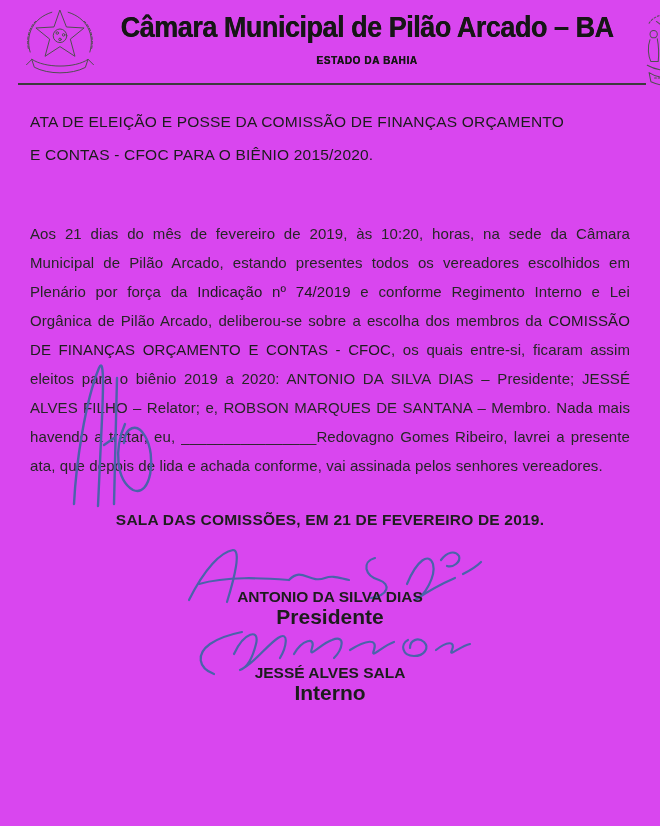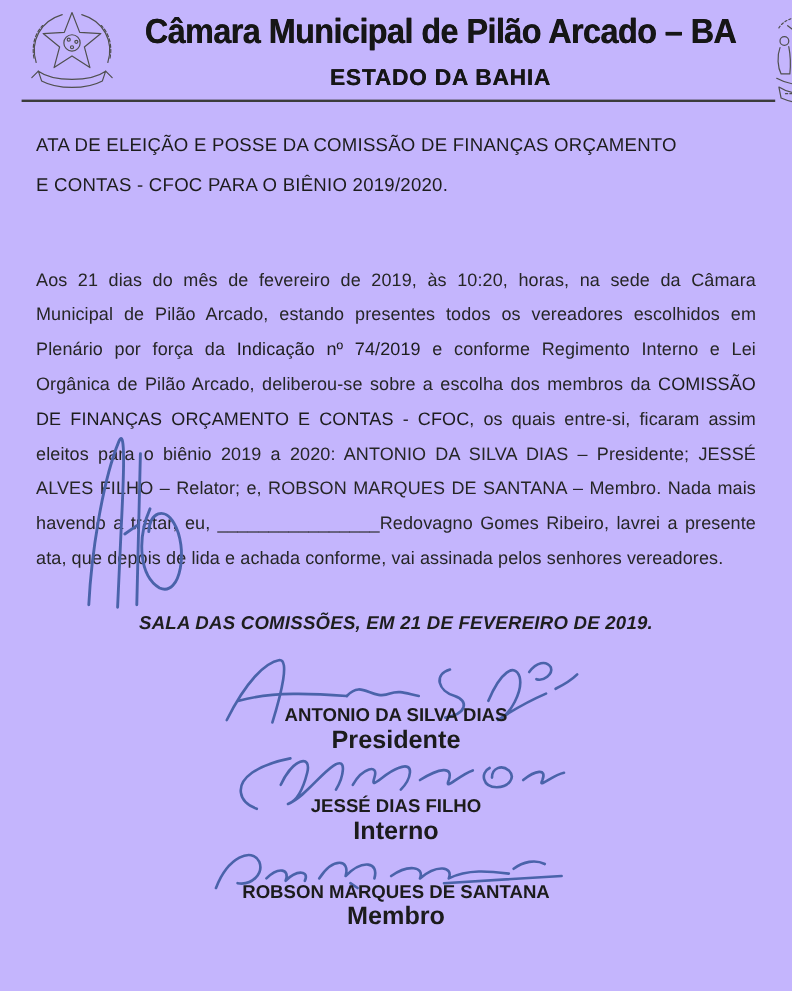--- a/index.html
+++ b/index.html
@@ -1,50 +1,50 @@
 <!DOCTYPE html>
 <html><head>
 <meta charset="utf-8">
 <style>
   html,body{margin:0;padding:0;background:#e9e9e9;}
   .page{
     width:660px;height:826px;position:relative;overflow:hidden;
-    background:#c4b5fd;color:#272727;
+    background:#d946ef;color:#272727;
     font-family:"Liberation Sans","DejaVu Sans",sans-serif;
     margin:0 auto;
   }
   
   .hdr{display:flex;align-items:flex-start;padding:5px 14px 0 18px;height:76px;}
   .hdr-emblem{flex:0 0 auto;}
   .hdr-center{flex:1 1 auto;text-align:center;padding-top:6px;}
   .hdr-title{
     font-size:29px;font-weight:800;color:#161616;letter-spacing:-0.5px;
     transform:scaleX(0.93);transform-origin:center;white-space:nowrap;
     text-shadow:0.4px 0 0 #161616;
   }
   .hdr-sub{
-    margin-top:11px;font-size:19px;font-weight:800;color:#161616;
+    margin-top:11px;font-size:10px;font-weight:800;color:#161616;
     letter-spacing:0.6px;text-shadow:0.3px 0 0 #161616;
   }
   .rule{border:0;border-top:2px solid #3c3c3c;margin:2px 14px 0 18px;}
   
   .doc-title{
     margin:20px 30px 0 30px;font-size:15.5px;font-weight:400;color:#1c1c1c;
     line-height:33px;letter-spacing:0.2px;
   }
   
   .body-par{
     margin:48px 30px 0 30px;font-size:15px;line-height:29px;color:#262626;
     text-align:justify;letter-spacing:0.1px;
   }
   .body-par .b{font-weight:400;color:#1d1d1d;}
   
   .place-date{
     margin-top:31px;text-align:center;font-size:15.5px;font-weight:700;
-    color:#1e1e1e;letter-spacing:0.2px;font-style:italic;
+    color:#1e1e1e;letter-spacing:0.2px;
   }
   
   .sigs{margin-top:13px;display:flex;flex-direction:column;align-items:center;}
   .sig-block{display:flex;flex-direction:column;align-items:center;}
   .sig-name{font-size:15.5px;font-weight:700;color:#1c1c1c;line-height:20px;}
   .sig-role{font-size:21px;font-weight:700;color:#1c1c1c;line-height:19px;}
   .ink{stroke:#4a63aa;fill:none;stroke-linecap:round;stroke-linejoin:round;}
   .art{stroke:#4f4f4f;fill:none;stroke-linecap:round;stroke-linejoin:round;}
   .sig-scribble{display:block;}
   #sig1-svg{margin-bottom:-17px;}
@@ -96,21 +96,21 @@
           <path d="M18,74 C30,82 54,82 66,74 L64,84 C50,90 34,90 20,84 Z"></path>
           <path d="M24,80 L60,80" stroke-dasharray="2,2"></path>
         </g>
       </svg>
     </span>
   </div>
   <hr class="rule">
 
   <div class="doc-title">
     <div>ATA DE ELEIÇÃO E POSSE DA COMISSÃO DE FINANÇAS ORÇAMENTO</div>
-    <div>E CONTAS - CFOC PARA O BIÊNIO 2019/2020.</div>
+    <div>E CONTAS - CFOC PARA O BIÊNIO 2015/2020.</div>
   </div>
 
   <p class="body-par"><span>Aos 21 dias do mês de fevereiro de 2019, às 10:20, horas, na sede da Câmara Municipal de Pilão Arcado, estando presentes todos os vereadores escolhidos em Plenário por força da </span><span class="b">Indicação nº 74/2019</span><span> e conforme Regimento Interno e Lei Orgânica de Pilão Arcado, deliberou-se sobre a escolha dos membros da </span><span class="b">COMISSÃO DE FINANÇAS ORÇAMENTO E CONTAS - CFOC,</span><span> os quais entre-si, ficaram assim eleitos para o biênio 2019 a 2020: ANTONIO DA SILVA DIAS – Presidente; JESSÉ ALVES FILHO – Relator; e, ROBSON MARQUES DE SANTANA – Membro. Nada mais havendo a tratar, eu, ________________Redovagno Gomes Ribeiro, lavrei a presente ata, que depois de lida e achada conforme, vai assinada pelos senhores vereadores.</span></p>
 
   <svg class="overlay-sig" width="118" height="168" viewBox="0 0 118 168">
     <g class="ink" stroke-width="2.4">
       <path d="M30,152 C32,112 41,50 55,16 C61,2 59,48 57,88 L54,154"></path>
       <path d="M73,26 L70,152"></path>
       <path d="M81,72 C70,97 72,128 89,138 C107,146 113,104 101,84 C93,70 81,75 80,91"></path>
       <path d="M60,93 L70,86"></path>
@@ -141,34 +141,19 @@
       <svg id="sig2-svg" class="sig-scribble" width="300" height="56" viewBox="0 0 300 56">
         <g class="ink" stroke-width="2.2">
           <path d="M34,52 C18,46 16,32 30,22 C40,15 52,12 62,10"></path>
           <path d="M54,32 C64,10 80,6 76,22 C72,38 66,46 60,48 C74,42 86,24 98,16 C110,8 106,26 100,36"></path>
           <path d="M114,32 C122,18 136,14 132,26 C128,38 140,22 152,18 C167,12 162,28 154,36"></path>
           <path d="M170,28 C186,18 198,16 194,28 C190,38 202,24 214,20"></path>
           <path d="M228,18 C220,22 222,34 234,34 C244,34 250,26 244,20 C238,15 230,18 230,26"></path>
           <path d="M256,28 C266,20 276,18 272,28 C268,36 280,24 290,22"></path>
         </g>
       </svg>
-      <div class="sig-name">JESSÉ DIAS FILHO</div>
+      <div class="sig-name">JESSÉ ALVES SALA</div>
       <div class="sig-role">Interno</div>
     </div>
 
-    <div class="sig-block">
-      <svg id="sig3-svg" class="sig-scribble" width="320" height="44" viewBox="0 0 320 44">
-        <g class="ink" stroke-width="2.2">
-          <path d="M10,38 C20,12 40,4 46,16 C50,26 40,36 28,34"></path>
-          <path d="M52,30 C62,20 72,22 68,32 C78,22 88,24 84,32"></path>
-          <path d="M96,30 C108,12 122,14 118,28 C132,14 146,16 142,30"></path>
-          <path d="M122,34 L128,38"></path>
-          <path d="M156,28 C170,18 184,20 180,30 C194,18 208,20 204,30 C220,22 238,24 254,26"></path>
-          <path d="M200,34 C230,32 262,30 298,28"></path>
-          <path d="M258,22 C266,16 276,14 284,18"></path>
-        </g>
-      </svg>
-      <div class="sig-name">ROBSON MARQUES DE SANTANA</div>
-      <div class="sig-role">Membro</div>
-    </div>
 
   </div>
 </div>
 
 </body></html>

